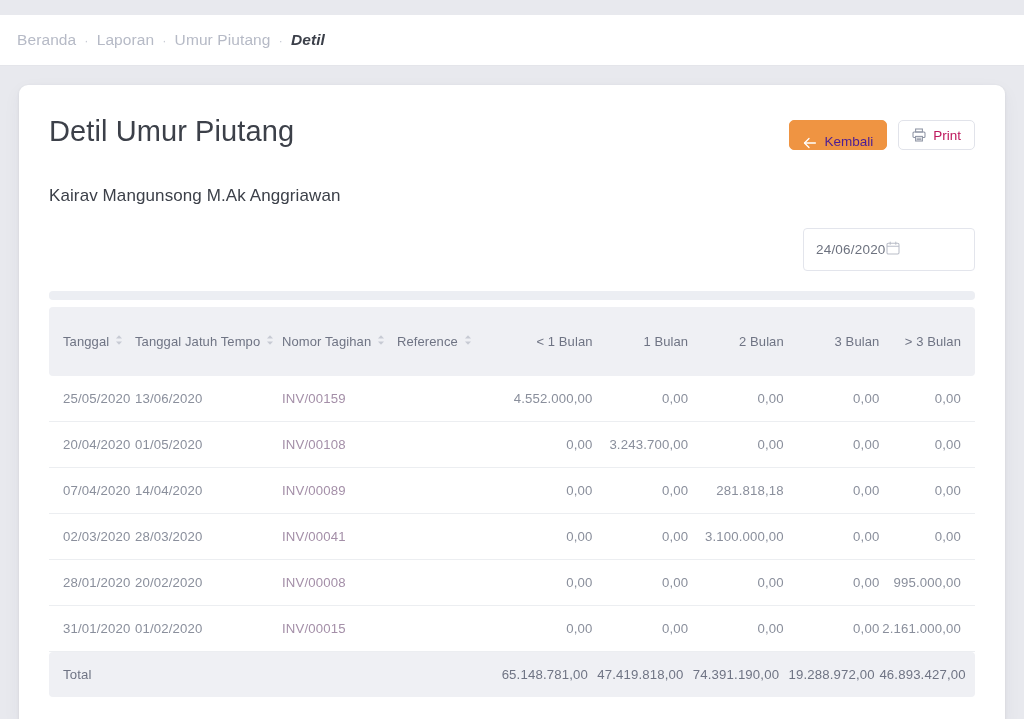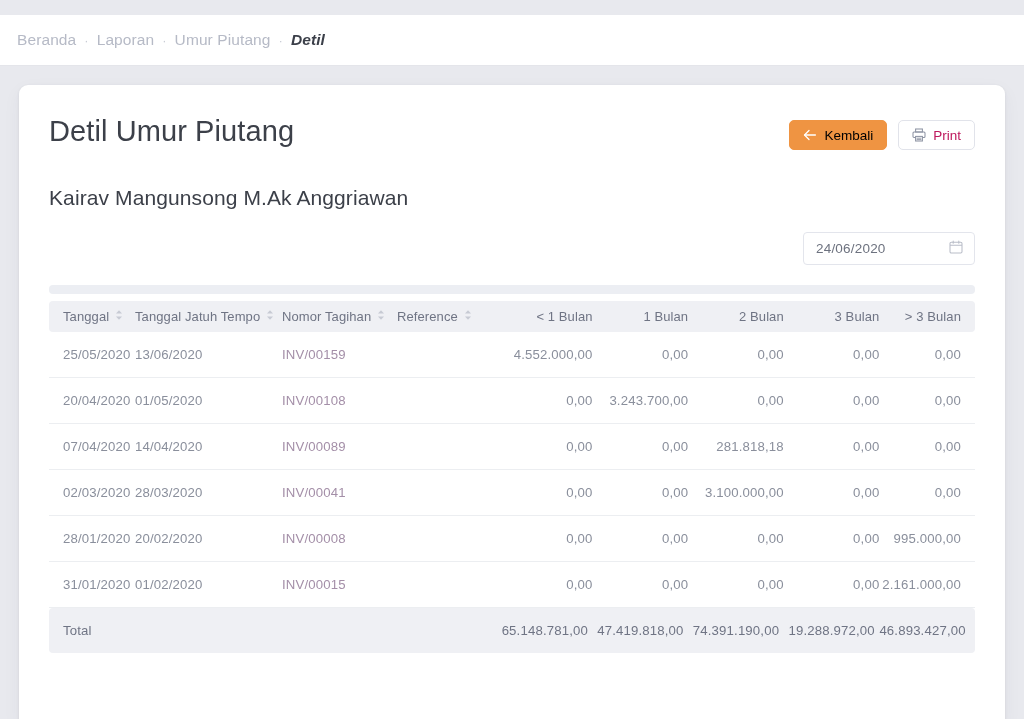--- a/index.html
+++ b/index.html
@@ -68,21 +68,21 @@
   }
   .title {
     font-size: 29px;
     color: #3c4049;
     font-weight: normal;
     margin: 0;
     letter-spacing: .1px;
     line-height: 1.15;
   }
   .subtitle {
-    font-size: 21px;
+    font-size: 17px;
     color: #3c4049;
     font-weight: normal;
     margin: 36px 0 0 0;
     letter-spacing: .1px;
   }
 
   .head-actions {
     display: flex;
     gap: 11px;
     padding-top: 5px;
@@ -95,44 +95,45 @@
     padding: 0 13px;
     border-radius: 5px;
     font-size: 13.5px;
     box-sizing: border-box;
     cursor: pointer;
     user-select: none;
     white-space: nowrap;
   }
   .btn-primary {
     background: #ef9442;
-    color: #000000;
+    color: #4c1d95;
     border: 1px solid #ef9442;
+    align-items: flex-end;
   }
   .btn-default {
     background: #ffffff;
     color: #be185d;
     border: 1px solid #e1e3ea;
   }
   .btn svg { display: block; }
 
   
   .filter-row {
     display: flex;
     justify-content: flex-end;
     margin-top: 22px;
   }
   .date-field {
     width: 172px;
-    height: 33px;
+    height: 43px;
     border: 1px solid #e3e5ec;
     border-radius: 4px;
     display: flex;
     align-items: center;
-    justify-content: space-between;
+    justify-content: flex-start;
     padding: 0 11px 0 12px;
     box-sizing: border-box;
     background: #fff;
     cursor: pointer;
   }
   .date-value {
     font-size: 13.5px;
     color: #6d727f;
     letter-spacing: .2px;
   }
@@ -148,21 +149,21 @@
     width: 100%;
     border-collapse: collapse;
     margin-top: 7px;
     table-layout: fixed;
   }
   table.data thead th {
     background: #eff0f4;
     font-size: 13px;
     font-weight: normal;
     color: #6f7484;
-    padding: 8px 0;
+    padding: 27px 0;
     text-align: right;
     white-space: nowrap;
     letter-spacing: .1px;
   }
   table.data thead th.left { text-align: left; }
   table.data thead th:first-child { padding-left: 14px; border-radius: 4px 0 0 4px; }
   table.data thead th:last-child  { padding-right: 14px; border-radius: 0 4px 4px 0; }
 
   .th-inner {
     display: inline-flex;

